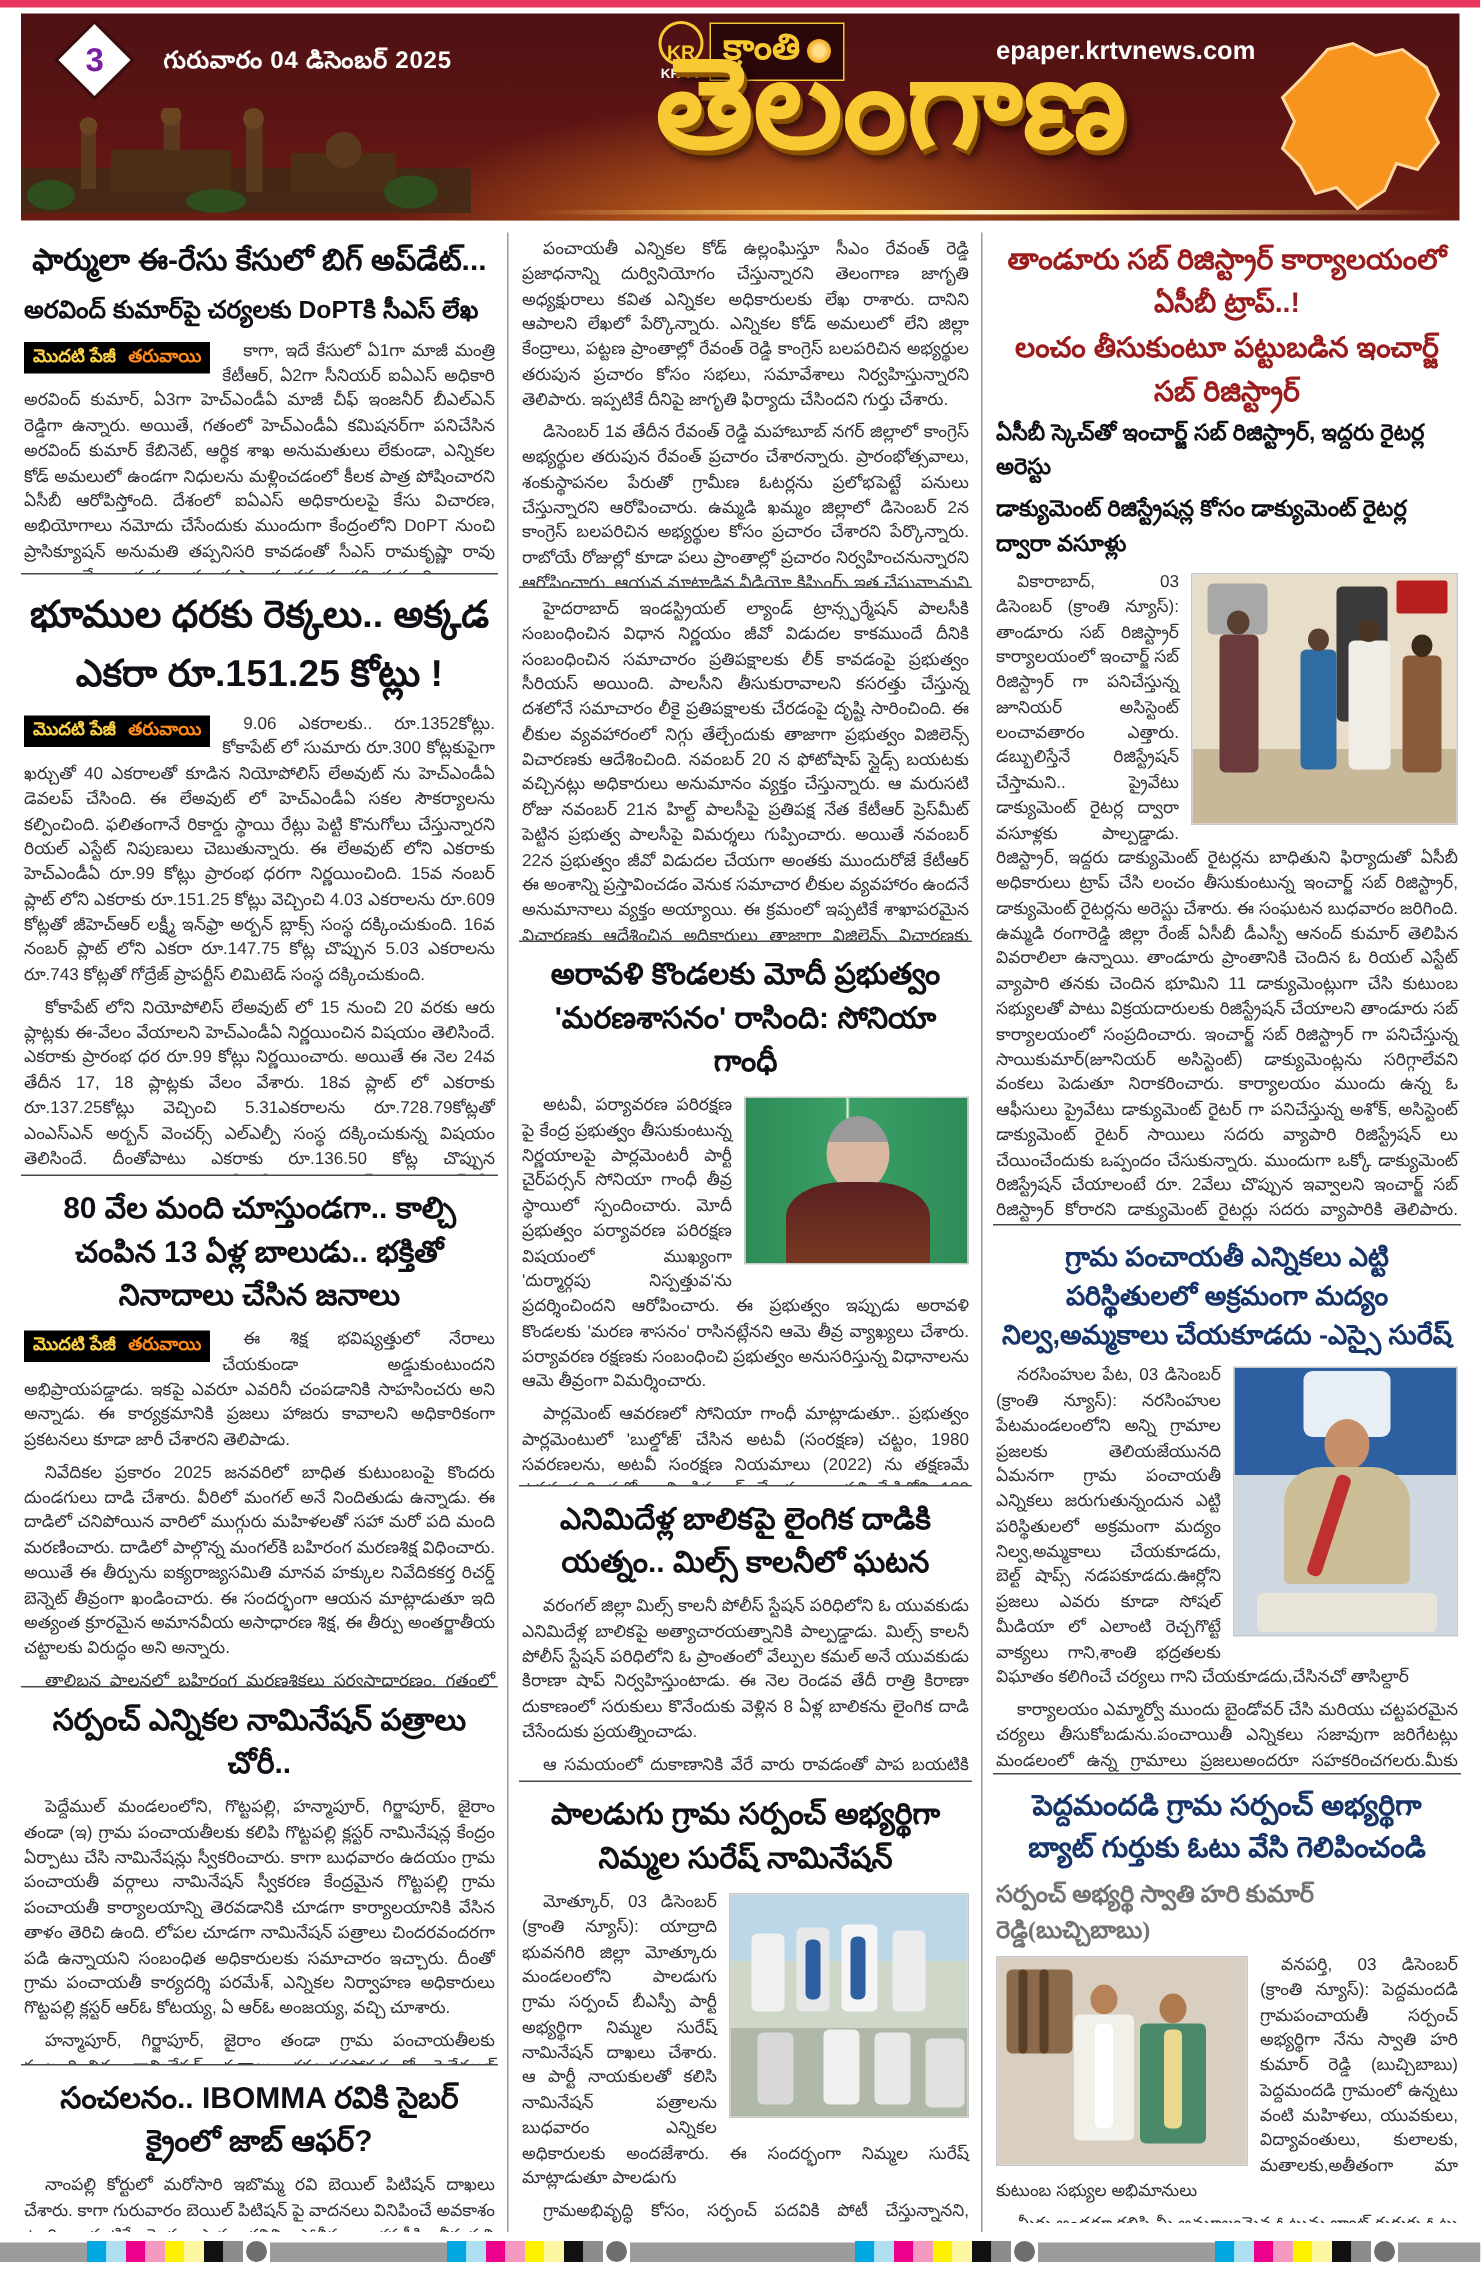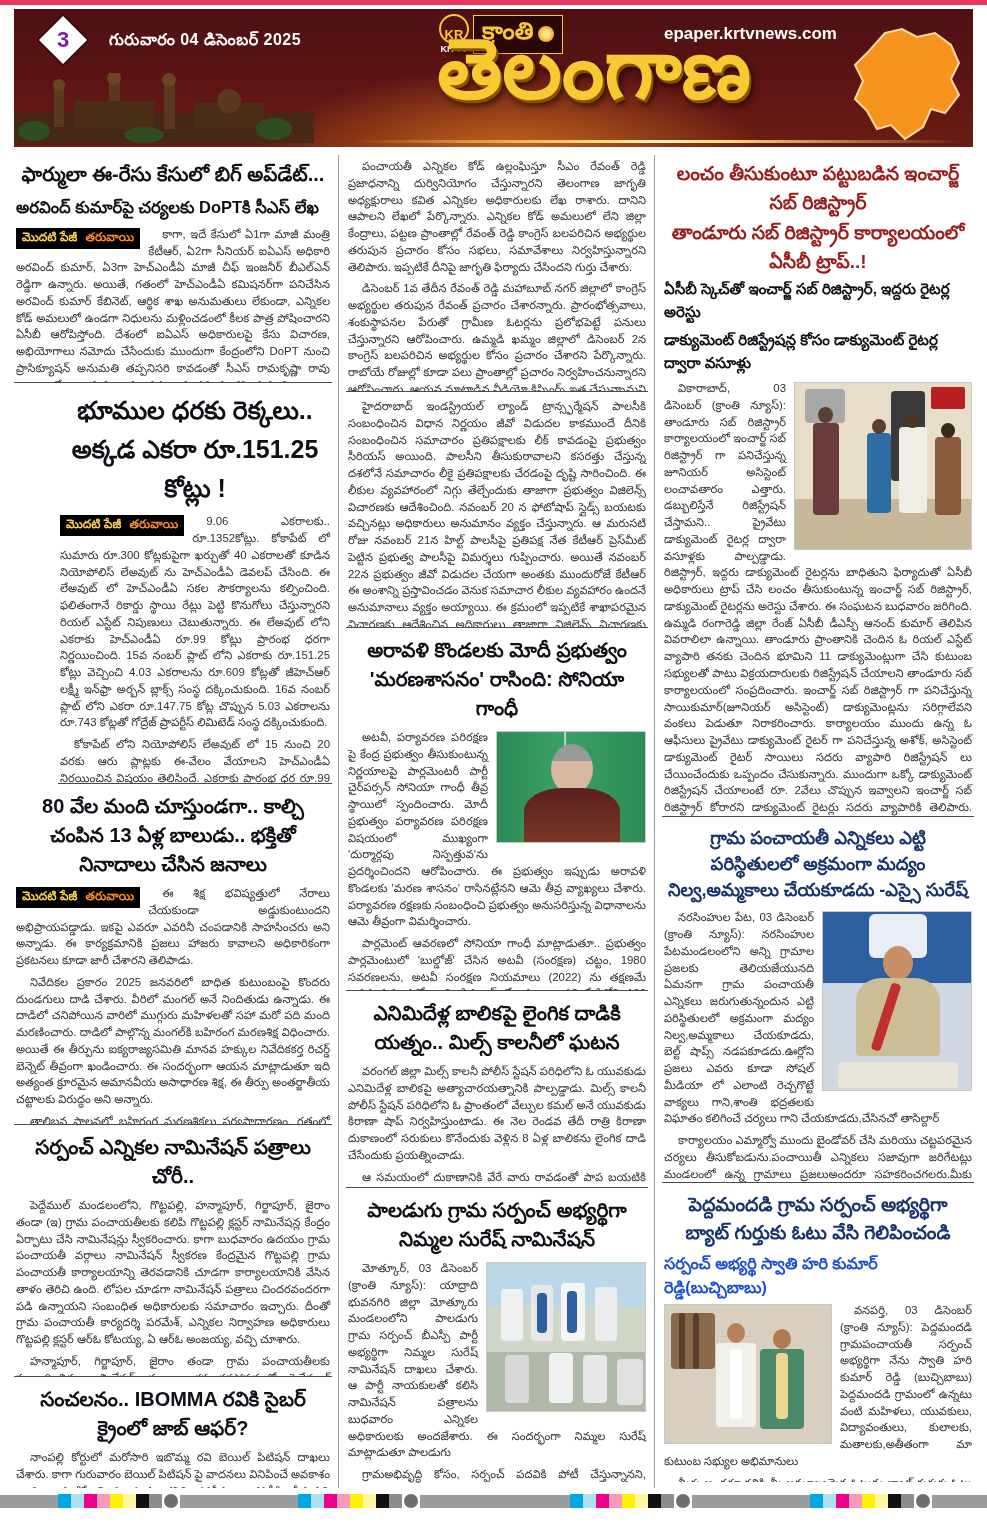--- a/index.html
+++ b/index.html
@@ -37,21 +37,21 @@
   .col-right{left:662px;width:312px;height:1336px;}
   .vdiv{position:absolute;top:155px;width:1px;height:1330px;background:#9a9a9a;}
   .vdiv.v1{left:338px;} .vdiv.v2{left:654px;}
 
   .article{border-bottom:1.5px solid #4a4a4a;padding:6px 2px 8px;overflow:hidden;}
   .article:last-child{border-bottom:none;}
   h1.head{margin:2px 0 6px;text-align:center;color:#101016;line-height:1.45;font-size:20px;}
   h1.head.big{font-size:25px;line-height:1.55;}
   h1.head.red{color:#9b1c1c;font-size:19px;line-height:1.5;margin-bottom:2px;}
   h2.subhead{margin:0 0 6px;text-align:left;color:#101016;font-size:16.5px;font-weight:bold;line-height:1.5;}
-  h2.subhead.navy{color:#1d4ed8;font-size:15px;margin:2px 0;}
+  h2.subhead.navy{color:#737373;font-size:15px;margin:2px 0;font-family:Liberation Serif, serif;}
   h1.head.navy{color:#17346b;}
   p.body{margin:0 0 5px;font-size:11.4px;line-height:1.47;color:#2e2e36;text-align:justify;text-indent:14px;}
   .tag{float:left;background:#000;padding:2px 6px;margin:2px 8px 2px 0;font-size:12px;font-weight:bold;white-space:nowrap;}
   .tag .t1{color:#ffd24a;} .tag .t2{color:#ff8a1e;margin-left:5px;}
 
   
   .photo{position:relative;overflow:hidden;border:1px solid #c8c8c8;}
   .ph-right{float:right;margin:2px 0 4px 8px;}
   .ph-left{float:left;margin:2px 8px 4px 0;}
   .sil{position:absolute;border-radius:4px;}
@@ -125,21 +125,21 @@
         <h2 class="subhead">అరవింద్ కుమార్‌పై చర్యలకు DoPTకి సీఎస్ లేఖ</h2>
         <div>
           <span class="tag">
             <span class="t1">మొదటి పేజీ</span>
             <span class="t2">తరువాయి</span>
           </span>
           <p class="body">కాగా, ఇదే కేసులో ఏ1గా మాజీ మంత్రి కేటీఆర్, ఏ2గా సీనియర్ ఐఏఎస్ అధికారి అరవింద్ కుమార్, ఏ3గా హెచ్ఎండీఏ మాజీ చీఫ్ ఇంజనీర్ బీఎల్ఎన్ రెడ్డిగా ఉన్నారు. అయితే, గతంలో హెచ్ఎండీఏ కమిషనర్‌గా పనిచేసిన అరవింద్ కుమార్ కేబినెట్, ఆర్థిక శాఖ అనుమతులు లేకుండా, ఎన్నికల కోడ్ అమలులో ఉండగా నిధులను మళ్లించడంలో కీలక పాత్ర పోషించారని ఏసీబీ ఆరోపిస్తోంది. దేశంలో ఐఏఎస్ అధికారులపై కేసు విచారణ, అభియోగాలు నమోదు చేసేందుకు ముందుగా కేంద్రంలోని DoPT నుంచి ప్రాసిక్యూషన్ అనుమతి తప్పనిసరి కావడంతో సీఎస్ రామకృష్ణా రావు తాజాగా లేఖ రాయడం అత్యంత ప్రాధాన్యతను సంతరించుకుంది.</p>
         </div>
       </div>
 
-      <div class="article" style="height:401px;margin-left:44px;">
+      <div class="article" style="height:401px;">
         <h1 class="head big">భూముల ధరకు రెక్కలు.. అక్కడ ఎకరా రూ.151.25 కోట్లు !</h1>
         <div>
           <span class="tag">
             <span class="t1">మొదటి పేజీ</span>
             <span class="t2">తరువాయి</span>
           </span>
           <p class="body">9.06 ఎకరాలకు.. రూ.1352కోట్లు. కోకాపేట్ లో సుమారు రూ.300 కోట్లకుపైగా ఖర్చుతో 40 ఎకరాలతో కూడిన నియోపోలిస్ లేఅవుట్ ను హెచ్ఎండీఏ డెవలప్ చేసింది. ఈ లేఅవుట్ లో హెచ్ఎండీఏ సకల సౌకర్యాలను కల్పించింది. ఫలితంగానే రికార్డు స్థాయి రేట్లు పెట్టి కొనుగోలు చేస్తున్నారని రియల్ ఎస్టేట్ నిపుణులు చెబుతున్నారు. ఈ లేఅవుట్ లోని ఎకరాకు హెచ్ఎండీఏ రూ.99 కోట్లు ప్రారంభ ధరగా నిర్ణయించింది. 15వ నంబర్ ప్లాట్ లోని ఎకరాకు రూ.151.25 కోట్లు వెచ్చించి 4.03 ఎకరాలను రూ.609 కోట్లతో జీహెచ్ఆర్ లక్ష్మీ ఇన్‌ఫ్రా అర్బన్ బ్లాక్స్ సంస్థ దక్కించుకుంది. 16వ నంబర్ ప్లాట్ లోని ఎకరా రూ.147.75 కోట్ల చొప్పున 5.03 ఎకరాలను రూ.743 కోట్లతో గోద్రేజ్ ప్రాపర్టీస్ లిమిటెడ్ సంస్థ దక్కించుకుంది.</p>
           <p class="body">కోకాపేట్ లోని నియోపోలిస్ లేఅవుట్ లో 15 నుంచి 20 వరకు ఆరు ప్లాట్లకు ఈ-వేలం వేయాలని హెచ్ఎండీఏ నిర్ణయించిన విషయం తెలిసిందే. ఎకరాకు ప్రారంభ ధర రూ.99 కోట్లు నిర్ణయించారు. అయితే ఈ నెల 24వ తేదీన 17, 18 ప్లాట్లకు వేలం వేశారు. 18వ ప్లాట్ లో ఎకరాకు రూ.137.25కోట్లు వెచ్చించి 5.31ఎకరాలను రూ.728.79కోట్లతో ఎంఎస్ఎన్ అర్బన్ వెంచర్స్ ఎల్ఎల్పీ సంస్థ దక్కించుకున్న విషయం తెలిసిందే. దీంతోపాటు ఎకరాకు రూ.136.50 కోట్ల చొప్పున 4.59ఎకరాలను రూ.626.53 కోట్లతో వజ్రా హౌసింగ్ ప్రాజెక్టు ఎల్ఎల్పీ సంస్థ దక్కించుకున్న సంగతి తెలిసిందే. ఈ రెండు ప్లాట్ల ద్వారా హెచ్ఎండీఏకు రూ.1356కోట్ల ఆదాయం వచ్చింది. నాలుగు ప్లాట్ల ద్వారా హెచ్ఎండీఏకు రూ.2,708 కోట్ల ఆదాయం రావడం హర్షణీయమని మెట్రోపాలిటన్ కమిషనర్ సర్ఫరాజ్ అహ్మద్ తెలిపారు. నియోపోలిస్ లోని ఆరు ప్లాట్లకు గాను ఇప్పటికే నాలుగు ప్లాట్లకు వేలం పాటను పూర్తి చేశారు. మరో రెండు ప్లాట్లతోపాటు కోకాపేట్ లోని గోల్డ్ మైన్ లేఅవుట్ తోపాటు మూసాపేట్ లోని 15 ఎకరాల భూములకు సైతం వేలం నిర్వహించనున్నారు.</p>
         </div>
       </div>
@@ -213,22 +213,22 @@
           <div class="sil" style="width:24px;height:48px;left:96px;top:92px;background:#e8e8e8;"></div>
         </div>
         <p class="body">మోత్కూర్, 03 డిసెంబర్ (క్రాంతి న్యూస్): యాద్రాది భువనగిరి జిల్లా మోత్కూరు మండలంలోని పాలడుగు గ్రామ సర్పంచ్ బీఎస్పీ పార్టీ అభ్యర్థిగా నిమ్మల సురేష్ నామినేషన్ దాఖలు చేశారు. ఆ పార్టీ నాయకులతో కలిసి నామినేషన్ పత్రాలను బుధవారం ఎన్నికల అధికారులకు అందజేశారు. ఈ సందర్భంగా నిమ్మల సురేష్ మాట్లాడుతూ పాలడుగు</p>
         <p class="body">గ్రామఅభివృద్ధి కోసం, సర్పంచ్ పదవికి పోటీ చేస్తున్నానని, యువతీయువకులు, గ్రామస్తులంతా తనకు మద్దతుగా నిలవాలని, ఓటు వేసి తనను గెలిపించాలని అన్నారు.</p>
       </div>
     </div>
 
     <div class="col col-right">
 
       <div class="article" style="height:665px;">
+        <h1 class="head red">తాండూరు సబ్ రిజిస్ట్రార్ కార్యాలయంలో ఏసీబీ ట్రాప్..!</h1>
         <h1 class="head red">లంచం తీసుకుంటూ పట్టుబడిన ఇంచార్జ్ సబ్ రిజిస్ట్రార్</h1>
-        <h1 class="head red">తాండూరు సబ్ రిజిస్ట్రార్ కార్యాలయంలో ఏసీబీ ట్రాప్..!</h1>
         <h2 class="subhead" style="font-size:15px;">ఏసీబీ స్కెచ్‌తో ఇంచార్జ్ సబ్ రిజిస్ట్రార్, ఇద్దరు రైటర్ల అరెస్టు</h2>
         <h2 class="subhead" style="font-size:15px;">డాక్యుమెంట్ రిజిస్ట్రేషన్ల కోసం డాక్యుమెంట్ రైటర్ల ద్వారా వసూళ్లు</h2>
         <div class="photo ph-right" style="width:178px;height:168px;background:linear-gradient(180deg,#e8ddc8 0 70%,#c8b89a 70% 100%);">
           <div class="sil" style="width:40px;height:34px;left:10px;top:6px;background:#a8a8a8;"></div>
           <div class="sil" style="width:34px;height:90px;left:96px;top:8px;background:#3a3a3a;"></div>
           <div class="sil" style="width:26px;height:92px;left:18px;top:40px;background:#6b3a3a;"></div>
           <div class="head-c" style="width:15px;height:16px;left:23px;top:24px;background:#5a4030;"></div>
           <div class="sil" style="width:24px;height:80px;left:72px;top:50px;background:#2e6da4;"></div>
           <div class="head-c" style="width:14px;height:15px;left:77px;top:36px;background:#5a4030;"></div>
           <div class="sil" style="width:28px;height:86px;left:104px;top:44px;background:#f0ede6;"></div>

